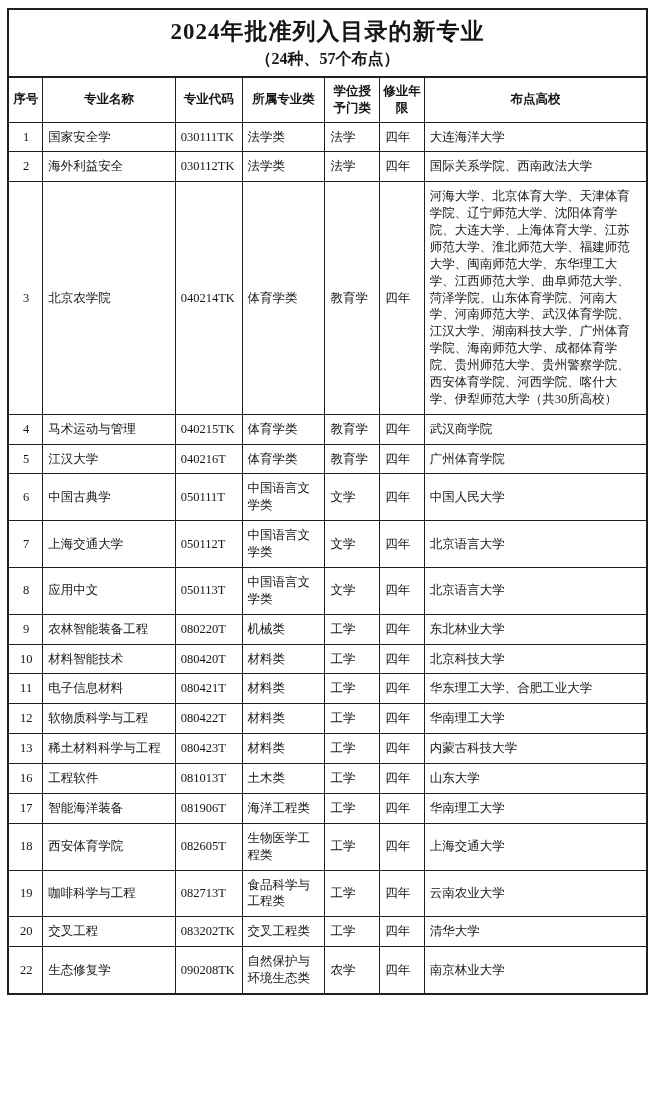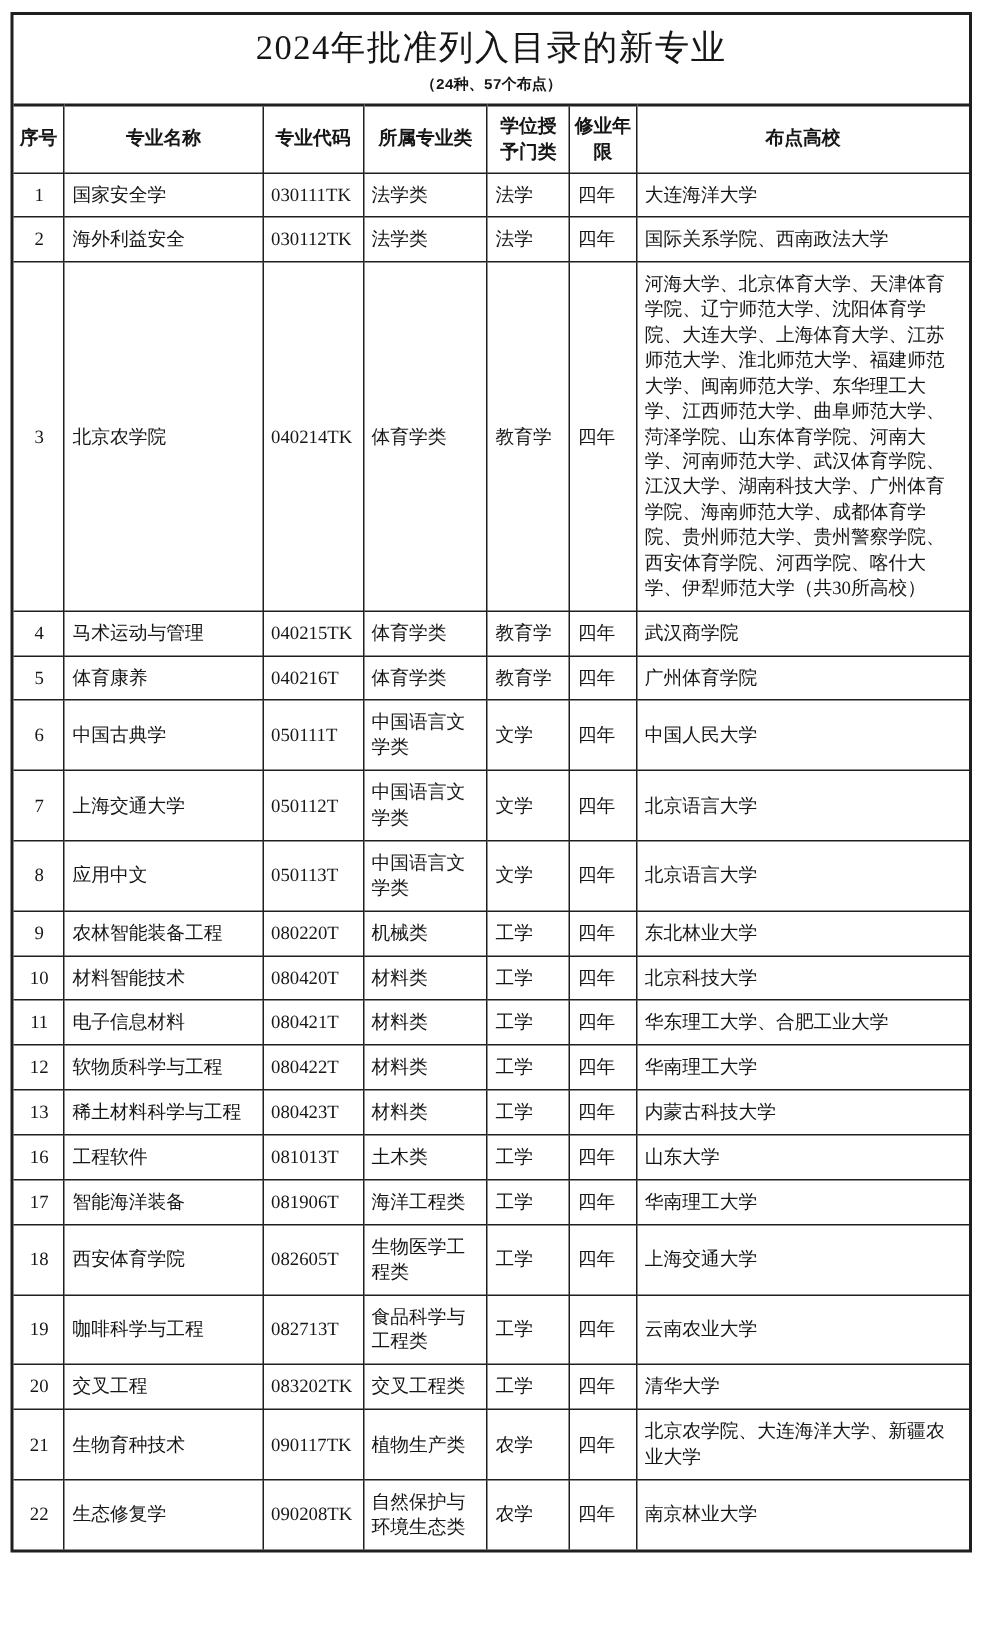--- a/index.html
+++ b/index.html
@@ -22,29 +22,28 @@
   .doc-frame {
     border: 2px solid #1f1f1f;
     background: #ffffff;
   }
   .title-block {
     text-align: center;
     padding: 8px 4px 6px 4px;
   }
   .doc-title {
     font-size: 23px;
-    font-weight: normal;
+    font-weight: bold;
     letter-spacing: 1px;
     line-height: 1.25;
   }
   .doc-subtitle {
-    font-size: 10px;
+    font-size: 16px;
     font-weight: bold;
     margin-top: 2px;
-    font-family: Liberation Mono, monospace;
   }
   table.catalog {
     width: 100%;
     border-collapse: collapse;
     table-layout: fixed;
     font-size: 12.5px;
   }
   table.catalog th, table.catalog td {
     border: 1px solid #1f1f1f;
     padding: 6px 4px 6px 5px;
@@ -132,21 +131,21 @@
             <td class="center">4</td>
             <td>马术运动与管理</td>
             <td>040215TK</td>
             <td>体育学类</td>
             <td>教育学</td>
             <td>四年</td>
             <td>武汉商学院</td>
           </tr>
           <tr>
             <td class="center">5</td>
-            <td>体育康养</td>
+            <td>江汉大学</td>
             <td>040216T</td>
             <td>体育学类</td>
             <td>教育学</td>
             <td>四年</td>
             <td>广州体育学院</td>
           </tr>
           <tr>
             <td class="center">6</td>
             <td>中国古典学</td>
             <td>050111T</td>
@@ -255,29 +254,20 @@
             <td>云南农业大学</td>
           </tr>
           <tr>
             <td class="center">20</td>
             <td>交叉工程</td>
             <td>083202TK</td>
             <td>交叉工程类</td>
             <td>工学</td>
             <td>四年</td>
             <td>清华大学</td>
-          </tr>
-          <tr>
-            <td class="center">21</td>
-            <td>生物育种技术</td>
-            <td>090117TK</td>
-            <td>植物生产类</td>
-            <td>农学</td>
-            <td>四年</td>
-            <td>北京农学院、大连海洋大学、新疆农业大学</td>
           </tr>
           <tr>
             <td class="center">22</td>
             <td>生态修复学</td>
             <td>090208TK</td>
             <td>自然保护与环境生态类</td>
             <td>农学</td>
             <td>四年</td>
             <td>南京林业大学</td>
           </tr>

